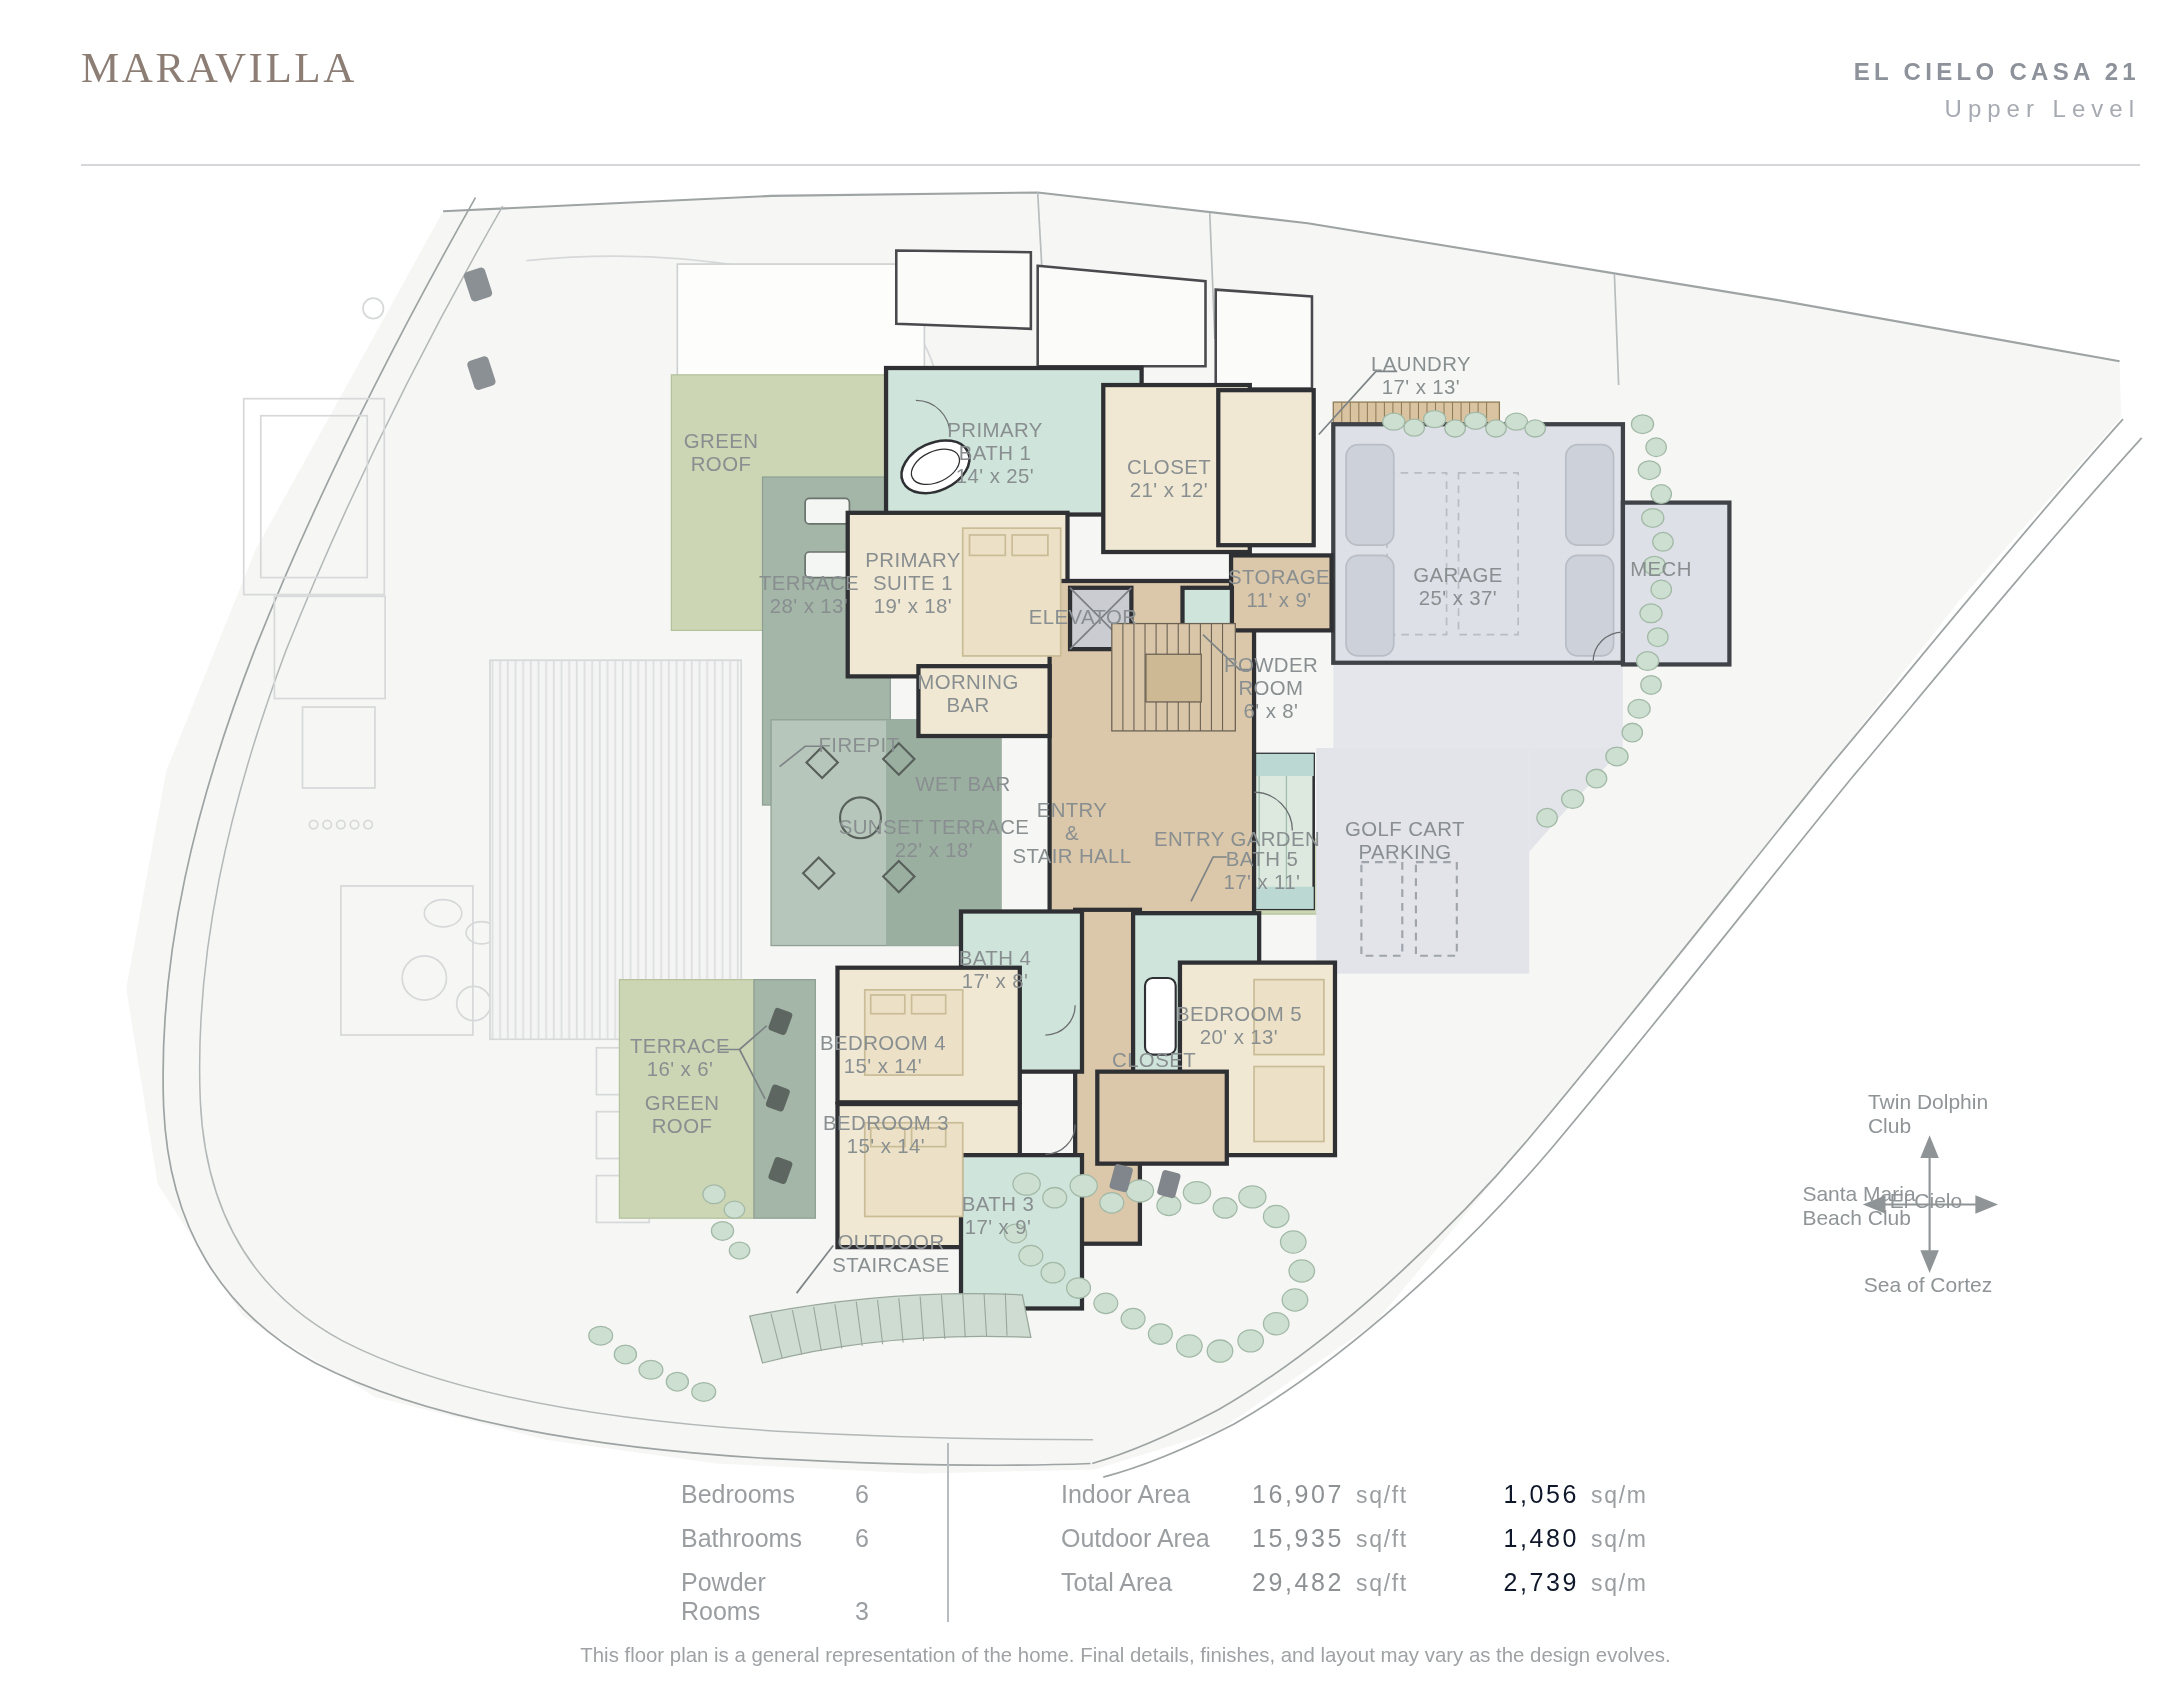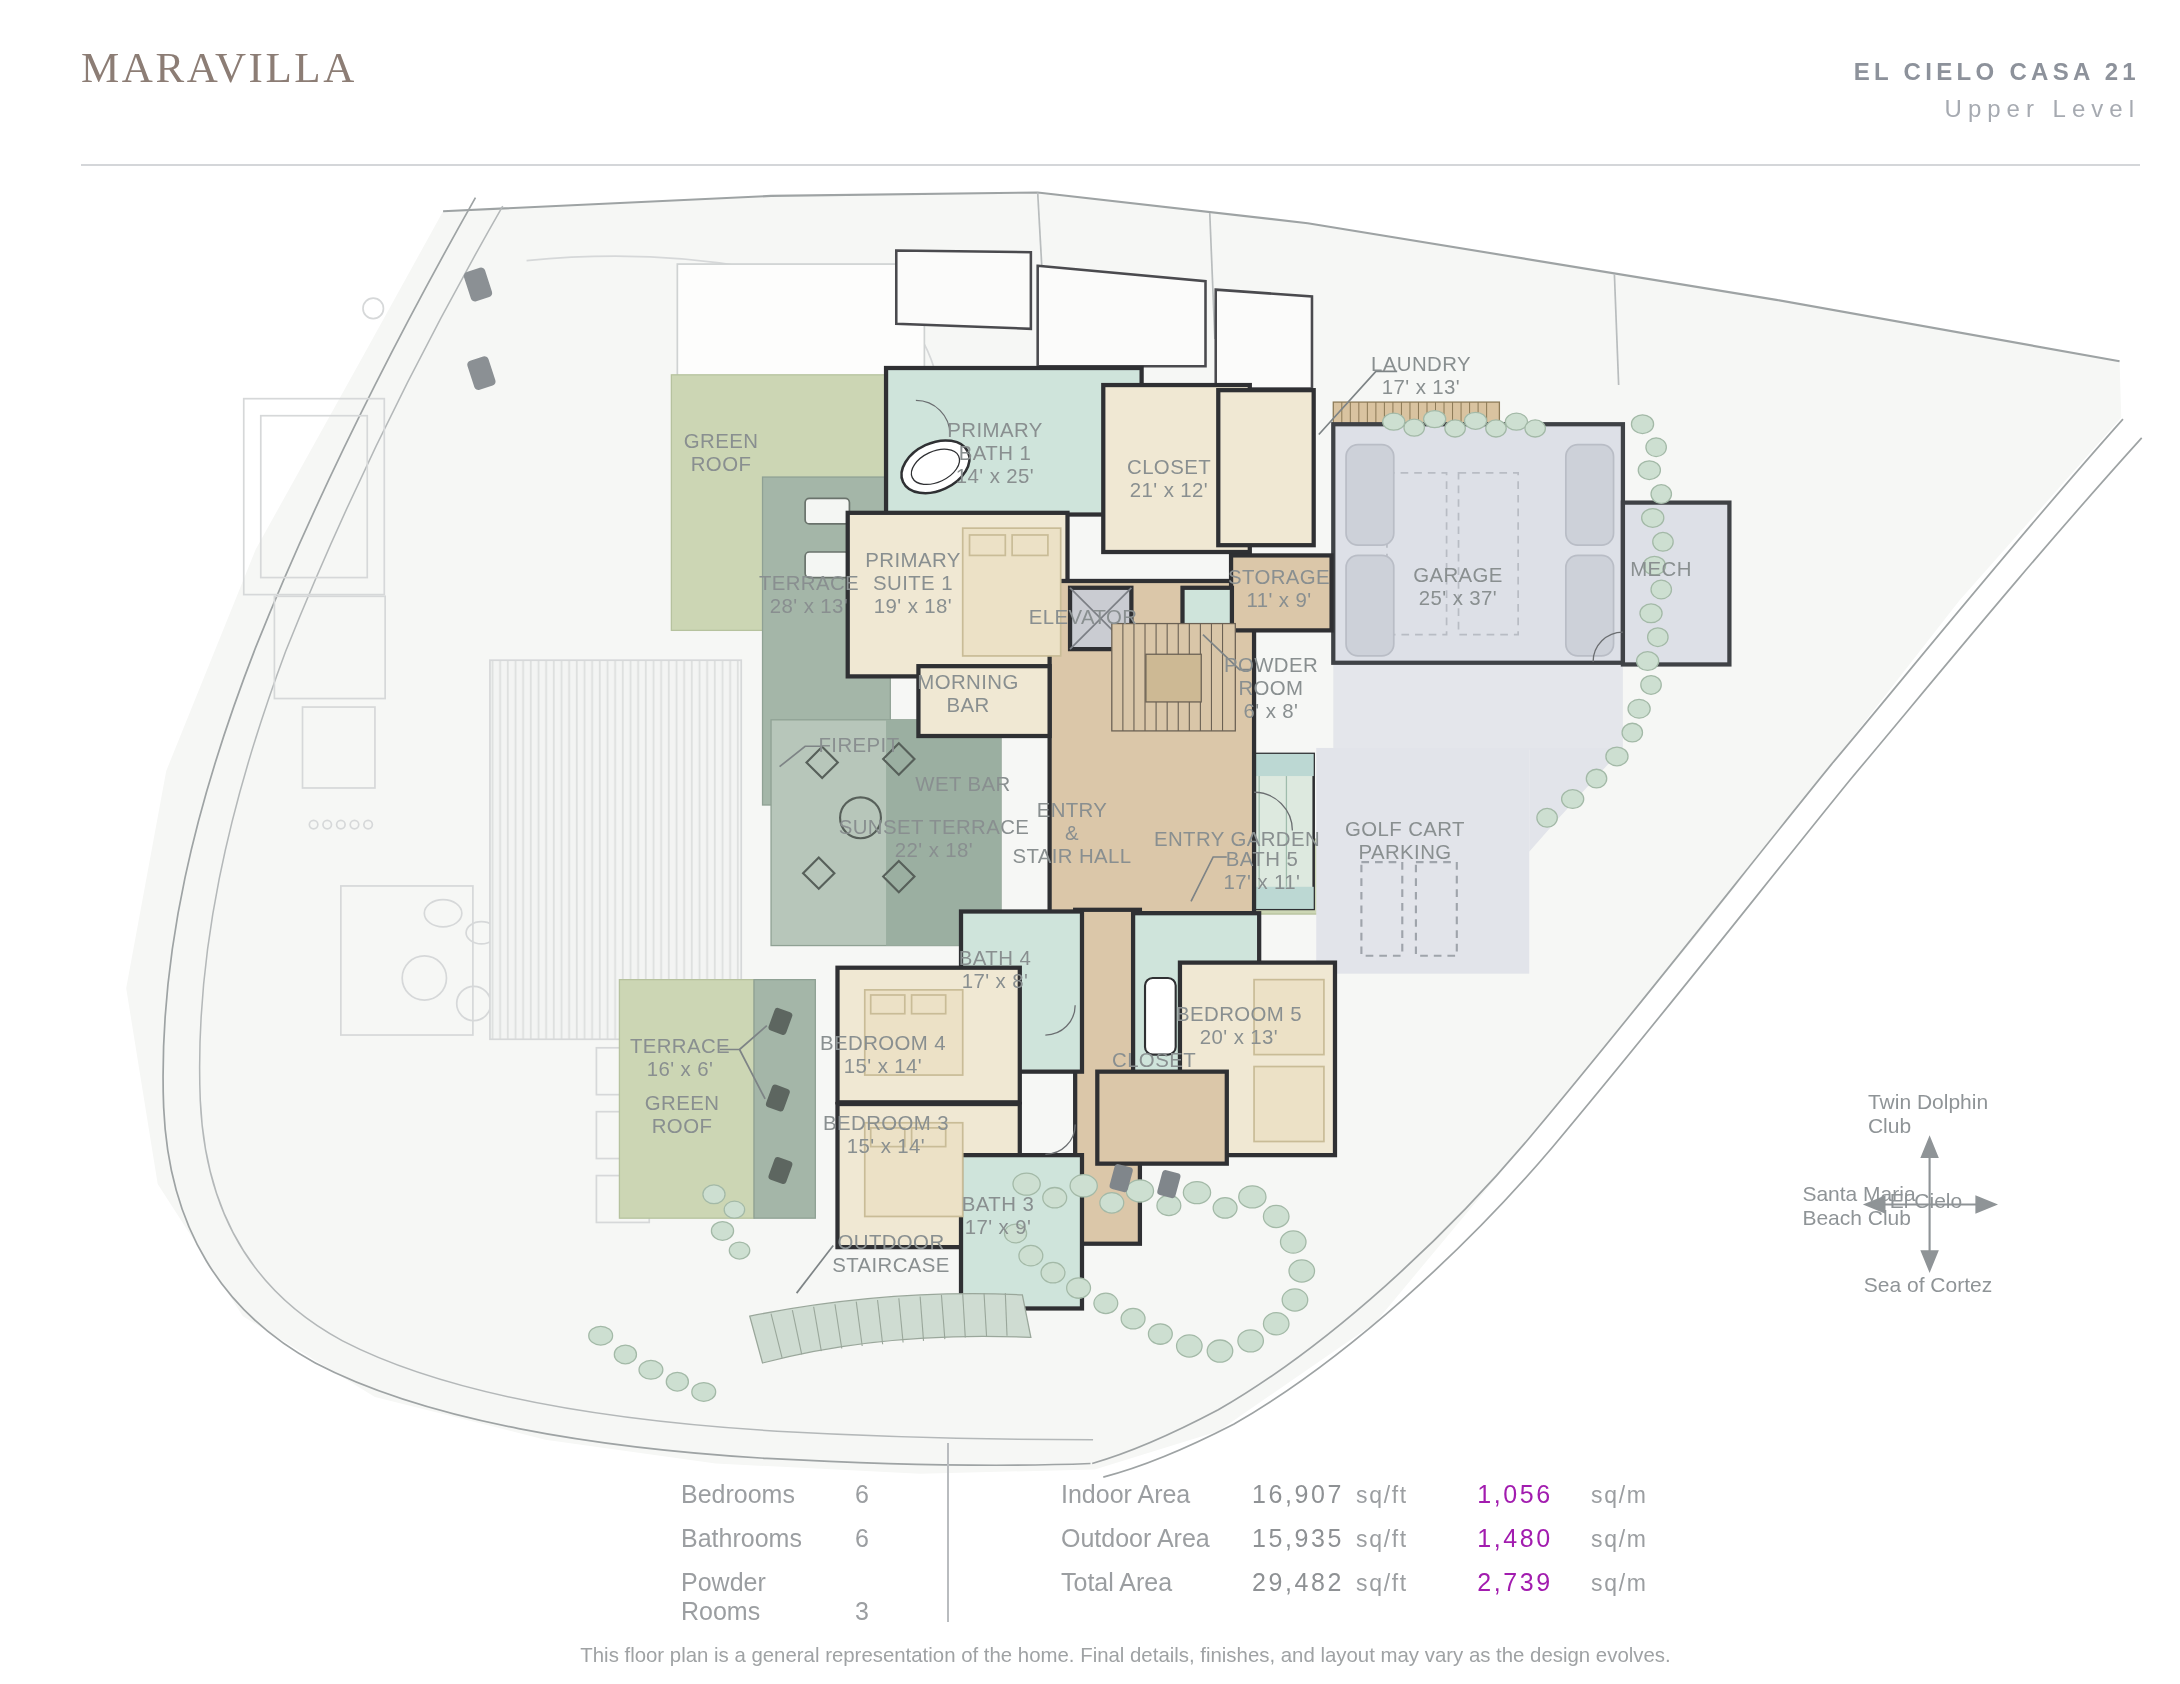--- a/index.html
+++ b/index.html
@@ -24,21 +24,21 @@
   #stats-left{position:absolute;left:681px;top:1480px;}
   .srow{height:44px;font-size:25px;color:#9b9ea1;}
   .slabel{display:inline-block;width:167px;}
   .sval{display:inline-block;}
   #stats-divider{position:absolute;left:947px;top:1443px;width:1.7px;height:179px;background:#b9bcbf;}
   #stats-right{position:absolute;left:1049px;top:1480px;}
   .arow{height:44px;font-size:25px;color:#9b9ea1;display:flex;align-items:baseline;margin-left:12px;}
   .alabel{width:155px;}
   .anum{width:128px;text-align:right;letter-spacing:2.6px;color:#8e9194;}
   .aunit{width:95px;padding-left:12px;letter-spacing:1.7px;font-size:23px;}
-  .anum2{width:128px;text-align:center;letter-spacing:2.6px;color:#a21caf;}
+  .anum2{width:128px;text-align:right;letter-spacing:2.6px;color:#0f172a;}
   .aunit2{padding-left:12px;letter-spacing:1.7px;font-size:23px;}
   
   #disclaimer{position:absolute;left:72px;top:1644px;width:2107px;text-align:center;
       font-size:20.4px;color:#9fa2a4;}
 </style>
 </head>
 <body>
 
 <div id="page">
 

